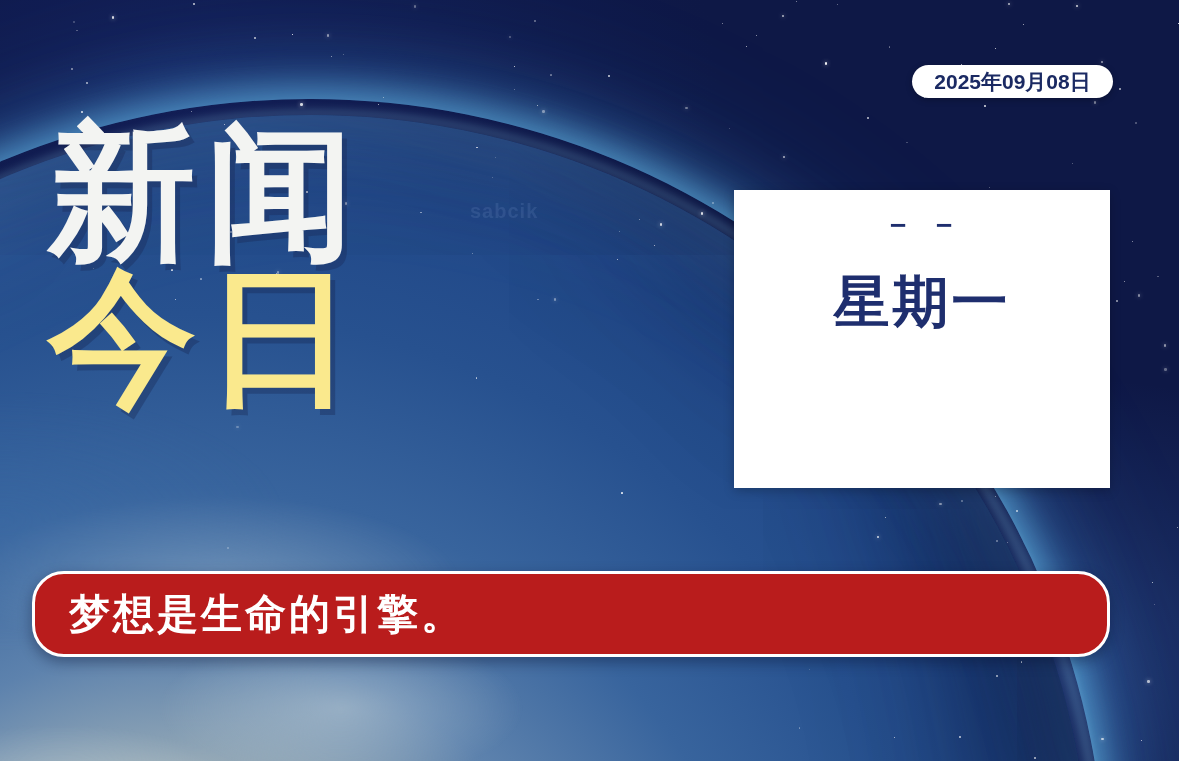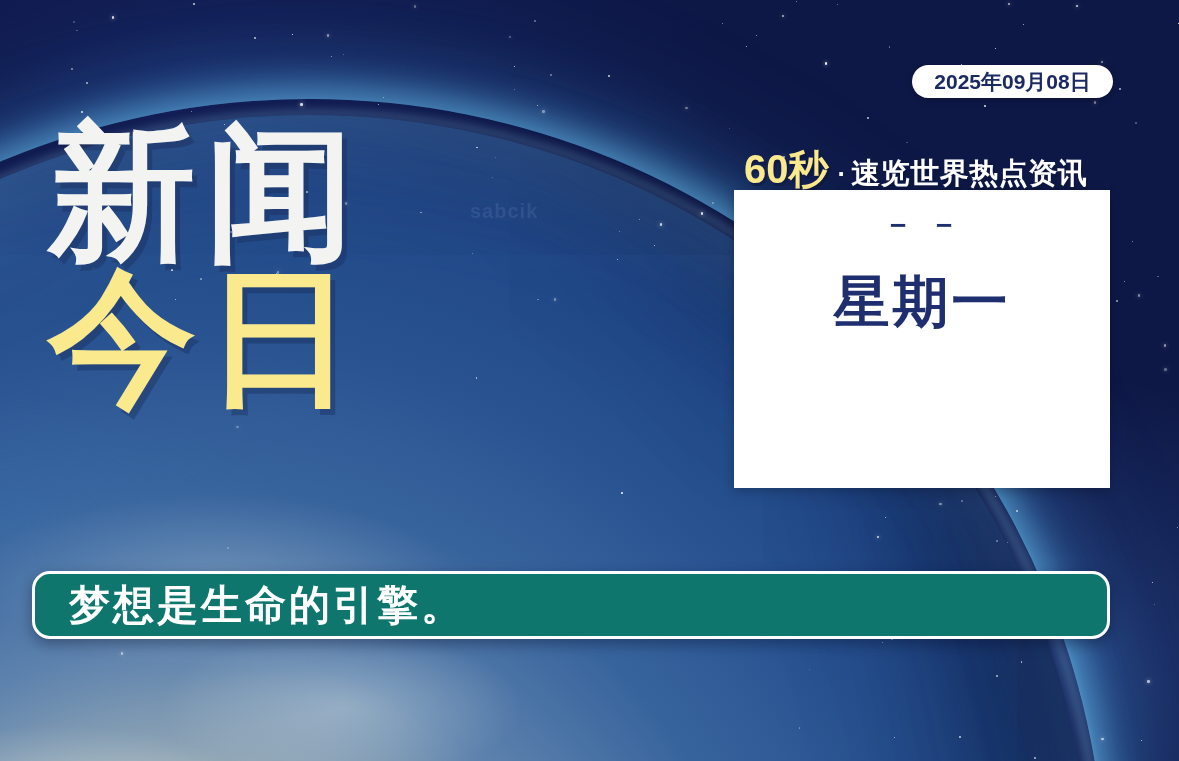--- a/index.html
+++ b/index.html
@@ -238,24 +238,24 @@
     letter-spacing: 4px;
     margin-top: 20px;
   }
 
   
   .quote-bar {
     position: absolute;
     left: 32px;
     top: 571px;
     width: 1078px;
-    height: 68px;
-    background: #0f766e;
+    height: 86px;
+    background: #b91c1c;
     border: 3px solid #ffffff;
-    border-radius: 18px;
+    border-radius: 32px;
     box-sizing: border-box;
     display: flex;
     align-items: center;
     box-shadow: 0 5px 14px rgba(8,15,45,0.40);
   }
   .quote-text {
     color: #ffffff;
     font-size: 41px;
     font-weight: bold;
     letter-spacing: 3px;
@@ -431,25 +431,20 @@
 
   <div class="date-pill">
     <span>2025年09月08日</span>
   </div>
 
   <div class="title-block">
     <div class="title-line title-bottom">新闻</div>
     <div class="title-line title-top">今日</div>
   </div>
 
-  <div class="tagline">
-    <span class="tagline-sec">60秒</span>
-    <span class="tagline-dot">·</span>
-    <span class="tagline-text">速览世界热点资讯</span>
-  </div>
 
   <div class="info-card">
     <div class="issue-row">
       <span class="issue-dash">－</span>
       <span class="issue-dash">－</span>
     </div>
     <div class="weekday">星期一</div>
   </div>
 
   <div class="quote-bar">

